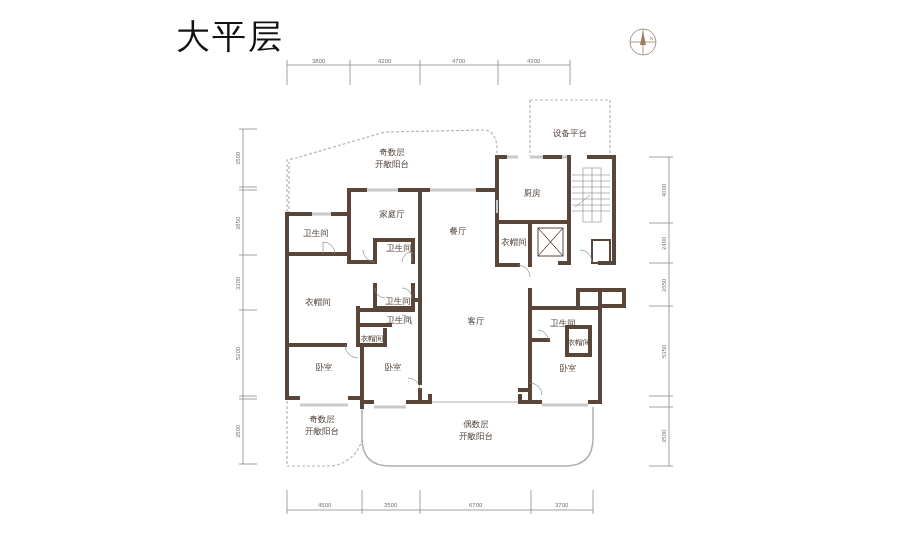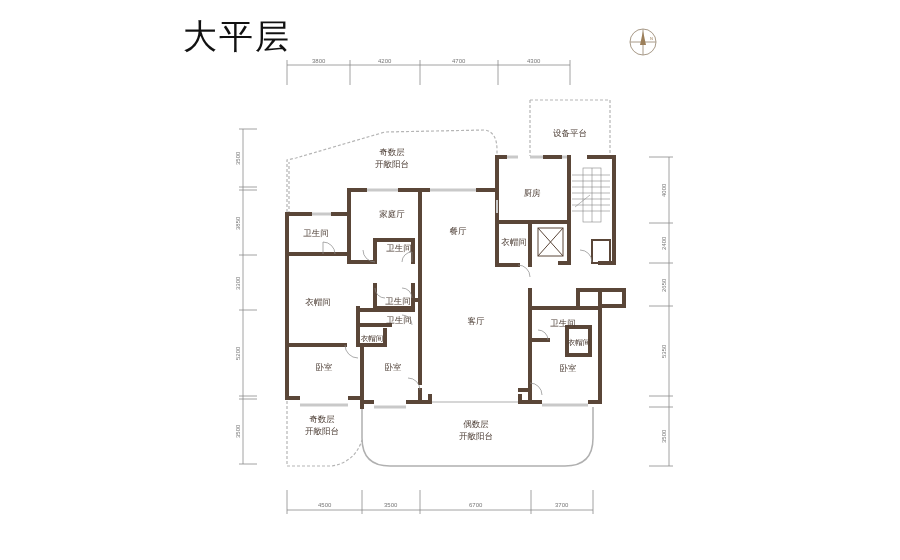--- a/index.html
+++ b/index.html
@@ -1,19 +1,19 @@
 <!DOCTYPE html>
 <html><head>
 <meta charset="utf-8">
 <style>
   html, body { margin:0; padding:0; background:#ffffff; }
   body { width:900px; height:560px; position:relative; overflow:hidden;
          font-family: "DejaVu Sans", sans-serif; }
   .title { position:absolute; left:176px; top:14px; font-size:34px; color:#111;
-           letter-spacing:2px; font-family:"DejaVu Sans", sans-serif;margin-left:7px; }
+           letter-spacing:2px; font-family:"DejaVu Sans", sans-serif; }
   svg { position:absolute; left:0; top:0; }
   .dimtxt { font-size:6px; fill:#777; font-family:"Liberation Sans", sans-serif; }
   .room { font-size:8.5px; fill:#4a3b32; font-family:"DejaVu Sans", sans-serif; }
 </style>
 </head>
 <body>
 
 <div class="title">大平层</div>
 
 <svg width="900" height="560" viewBox="0 0 900 560">

